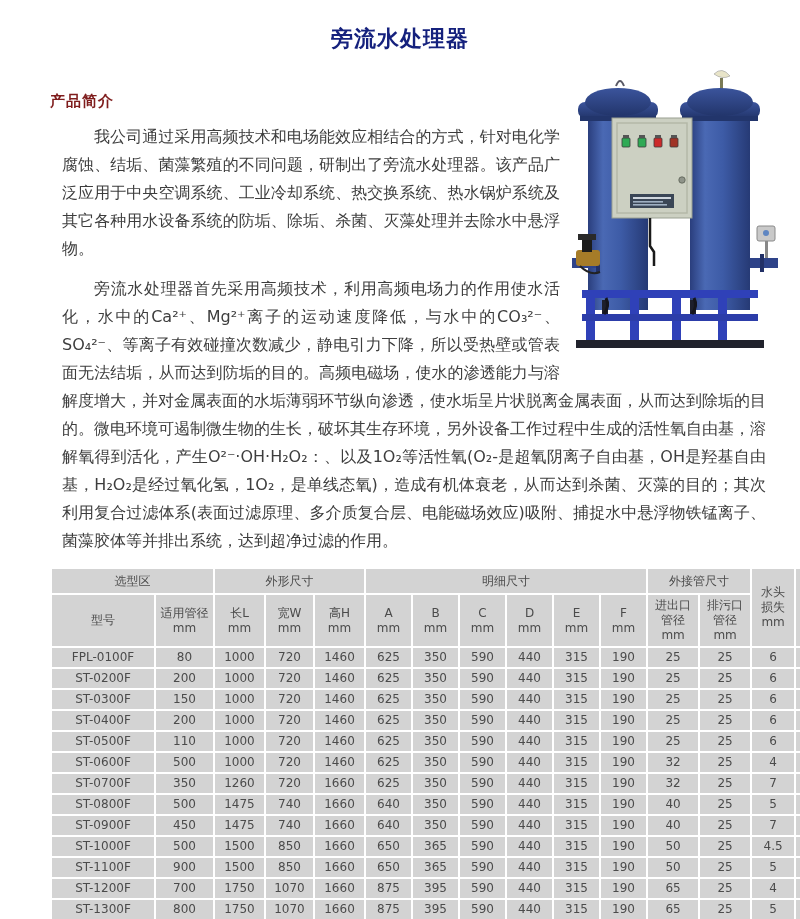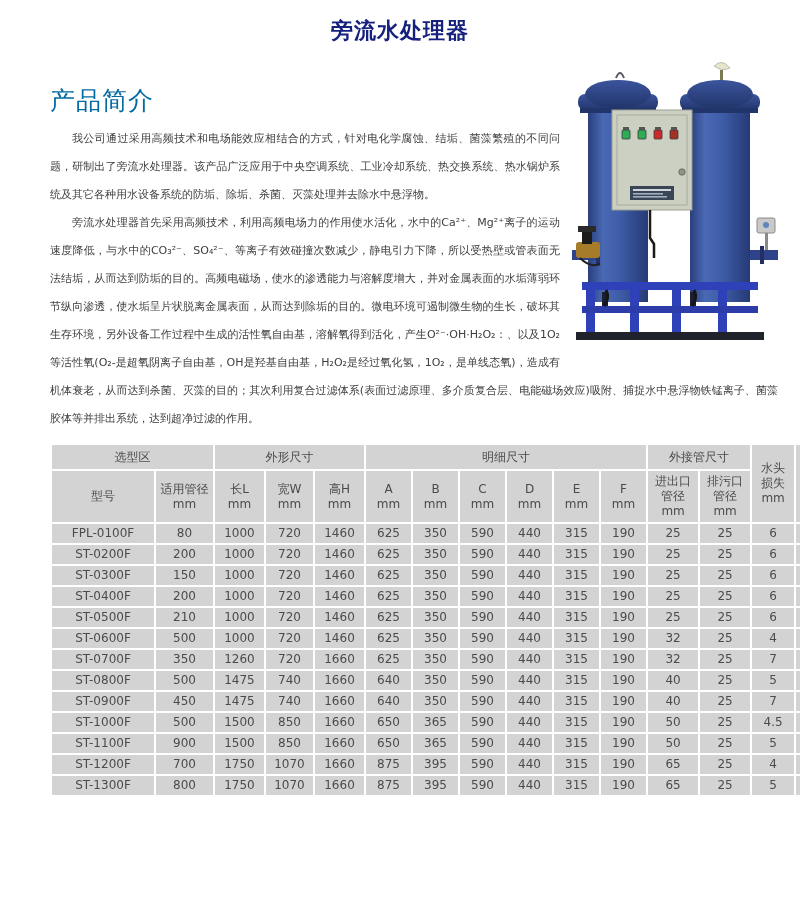--- a/index.html
+++ b/index.html
@@ -6,41 +6,41 @@
   html, body { margin: 0; padding: 0; background: #ffffff; }
   body {
     width: 800px; height: 919px; overflow: hidden;
     font-family: "DejaVu Sans", "Liberation Sans", sans-serif;
     color: #3d3d3d;
   }
   .page { width: 800px; height: 919px; position: relative; background: #fff; }
 
   .doc-title {
     text-align: center; font-size: 22px; font-weight: bold;
-    color: #15217d; padding-top: 16px; margin: 0 0 6px 0;
+    color: #15217d; padding-top: 24px; margin: 0 0 6px 0;
     letter-spacing: 1px;
   }
 
   .content { padding: 0 22px 0 50px; }
 
   .photo {
     float: right; width: 206px; height: 292px;
     margin: 2px 0 12px 12px; background: #ffffff;
   }
   .photo svg { width: 100%; height: 100%; display: block; }
 
   h2.sec-heading {
-    font-size: 25px; font-weight: normal; color: #0369a1;
+    font-size: 15px; font-weight: bold; color: #7f1d1d;
     margin: 0 0 8px 0; padding-top: 28px; letter-spacing: 1px;
   }
   #intro-heading { padding-top: 32px; }
 
   p.body-text {
-    font-size: 11px; line-height: 28px; color: #3d3d3d;
-    margin: 0; text-indent: 2em; text-align: justify;
+    font-size: 16px; line-height: 28px; color: #3d3d3d;
+    margin: 12px; text-indent: 2em; text-align: justify;
   }
 
   
   .spec-table-wrap { margin-top: 10px; }
   table.spec {
     border-collapse: separate; border-spacing: 2px;
     table-layout: fixed; width: 740px; background: #ffffff;
     font-size: 12px; color: #4b4b4b;
   }
   table.spec th, table.spec td {
@@ -285,21 +285,21 @@
               <td>440</td>
               <td>315</td>
               <td>190</td>
               <td>25</td>
               <td>25</td>
               <td>6</td>
               <td>400</td>
             </tr>
             <tr>
               <td>ST-0500F</td>
-              <td>210</td>
+              <td>110</td>
               <td>1000</td>
               <td>720</td>
               <td>1460</td>
               <td>625</td>
               <td>350</td>
               <td>590</td>
               <td>440</td>
               <td>315</td>
               <td>190</td>
               <td>25</td>

